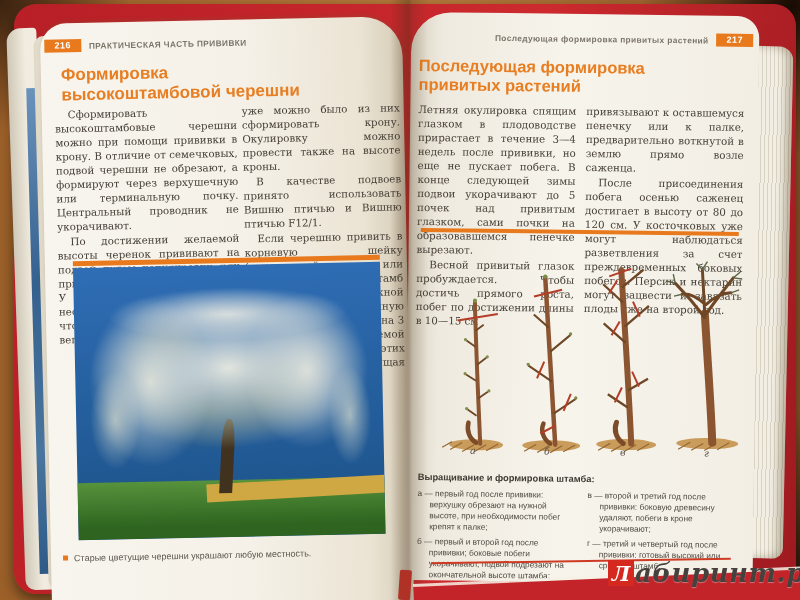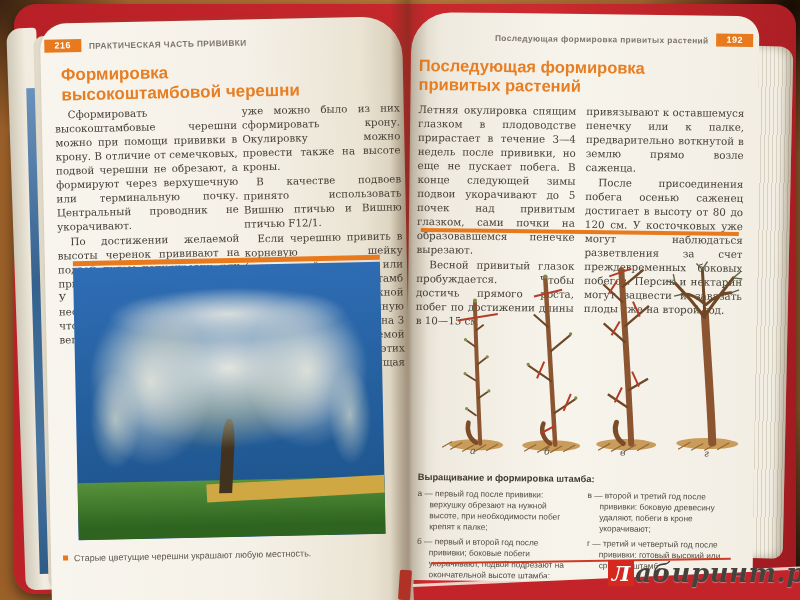--- a/index.html
+++ b/index.html
@@ -130,21 +130,21 @@
     </div>
     <div class="photo-caption" style="left:12px;top:530px;width:330px;">
       <span class="sq"></span>
       <span>Старые цветущие черешни украшают любую местность.</span>
     </div>
   </div>
 
   <div class="page page-right">
     <div class="hdr" style="right:6px;top:18px;">
       <span class="hdr-label">Последующая формировка привитых растений</span>
-      <span class="pagenum-box">192</span>
+      <span class="pagenum-box">217</span>
     </div>
     <div class="title" style="left:8px;top:44px;width:330px;font-size:16.5px;">Последующая формировка
 привитых растений</div>
     <div class="col" style="left:8px;top:90px;width:158px;">
       <p class="para noind">Летняя окулировка спящим глазком в плодоводстве прирастает в течение 3—4 недель после прививки, но еще не пускает побега. В конце следующей зимы подвои укорачивают до 5 почек над привитым глазком, сами почки на образовавшемся пенечке вырезают.</p>
       <p class="para">Весной привитый глазок пробуждается. Чтобы достичь прямого роста, побег по достижении длины в 10—15 см</p>
     </div>
     <div class="col" style="left:176px;top:90px;width:158px;">
       <p class="para noind">привязывают к оставшемуся пенечку или к палке, предварительно воткнутой в землю прямо возле саженца.</p>
       <p class="para">После присоединения побега осенью саженец достигает в высоту от 80 до 120 см. У косточковых уже могут наблюдаться разветвления за счет преждевременных боковых побегов. Персик и нектарин могут зацвести и завязать плоды уже на второй год.</p>

